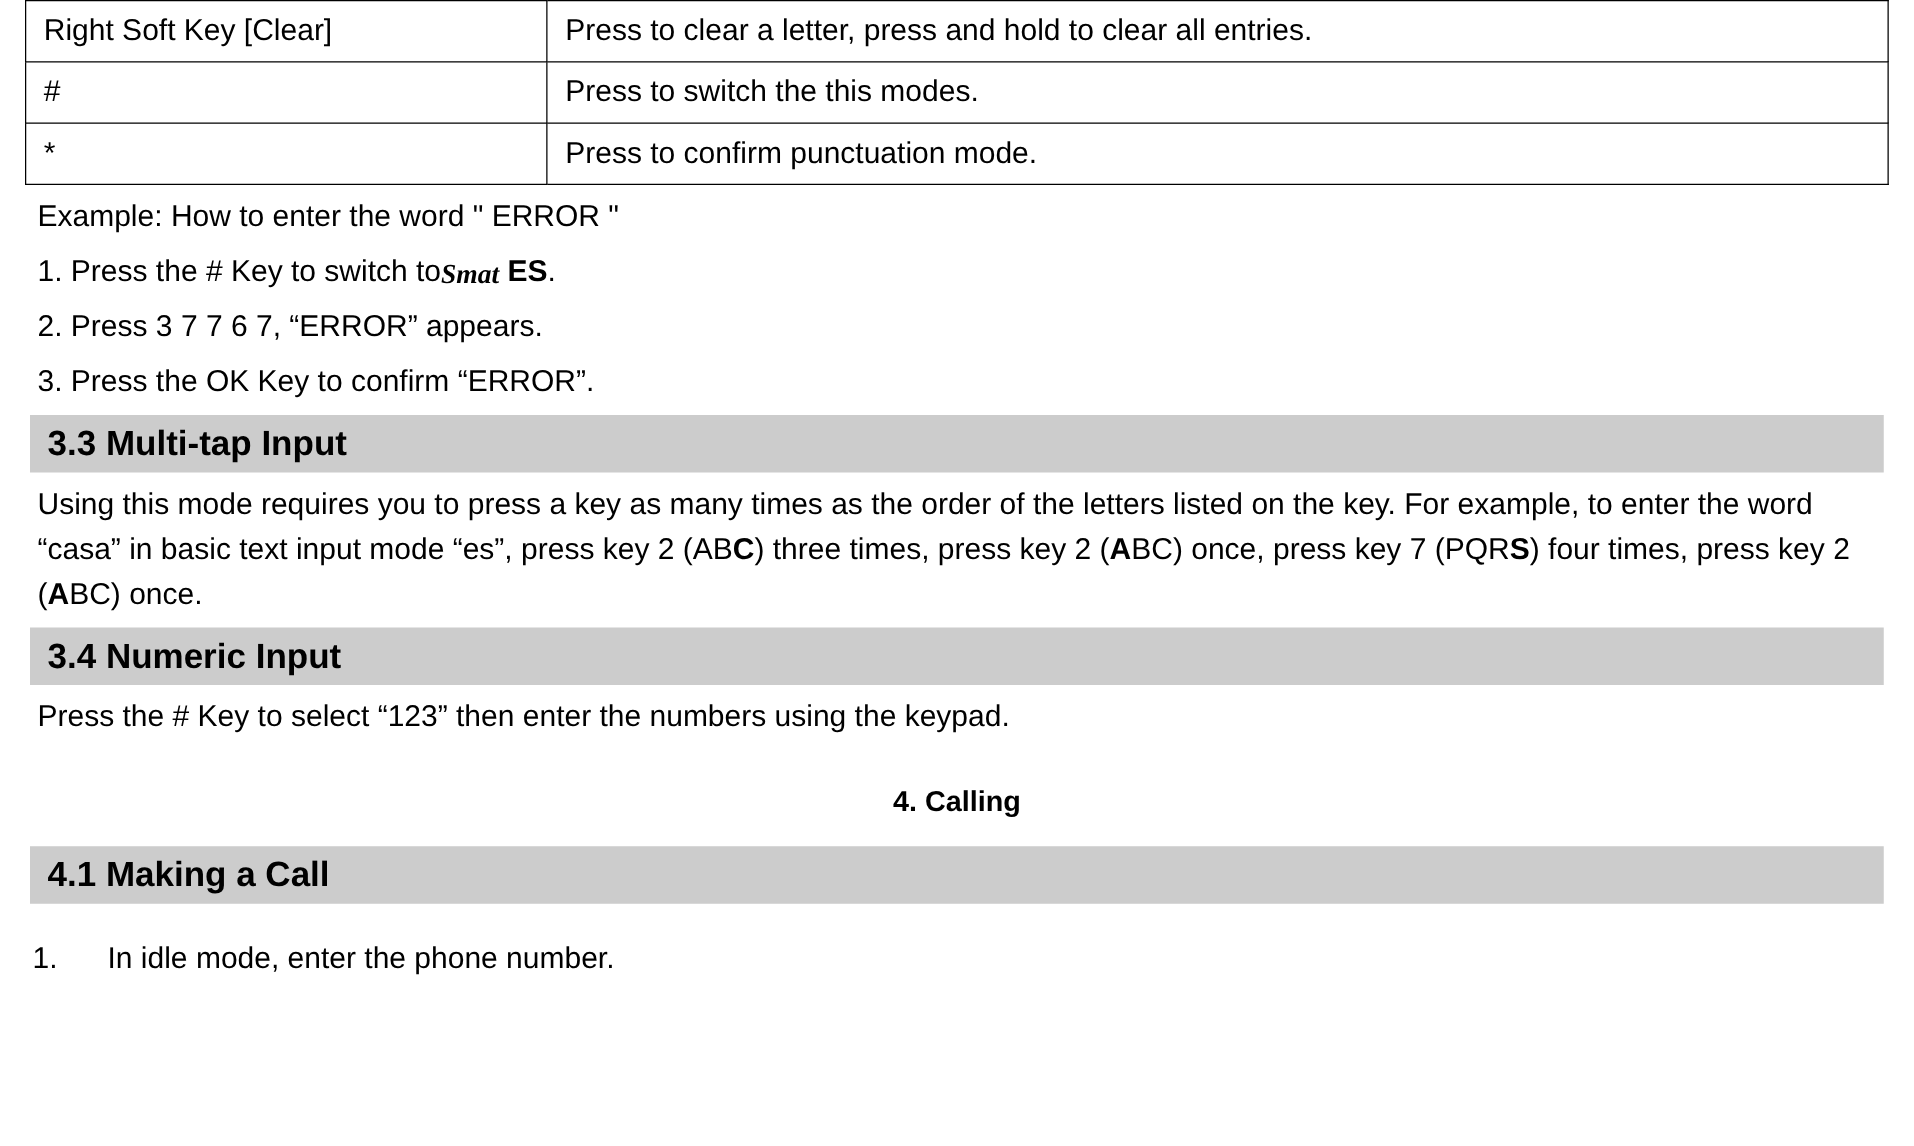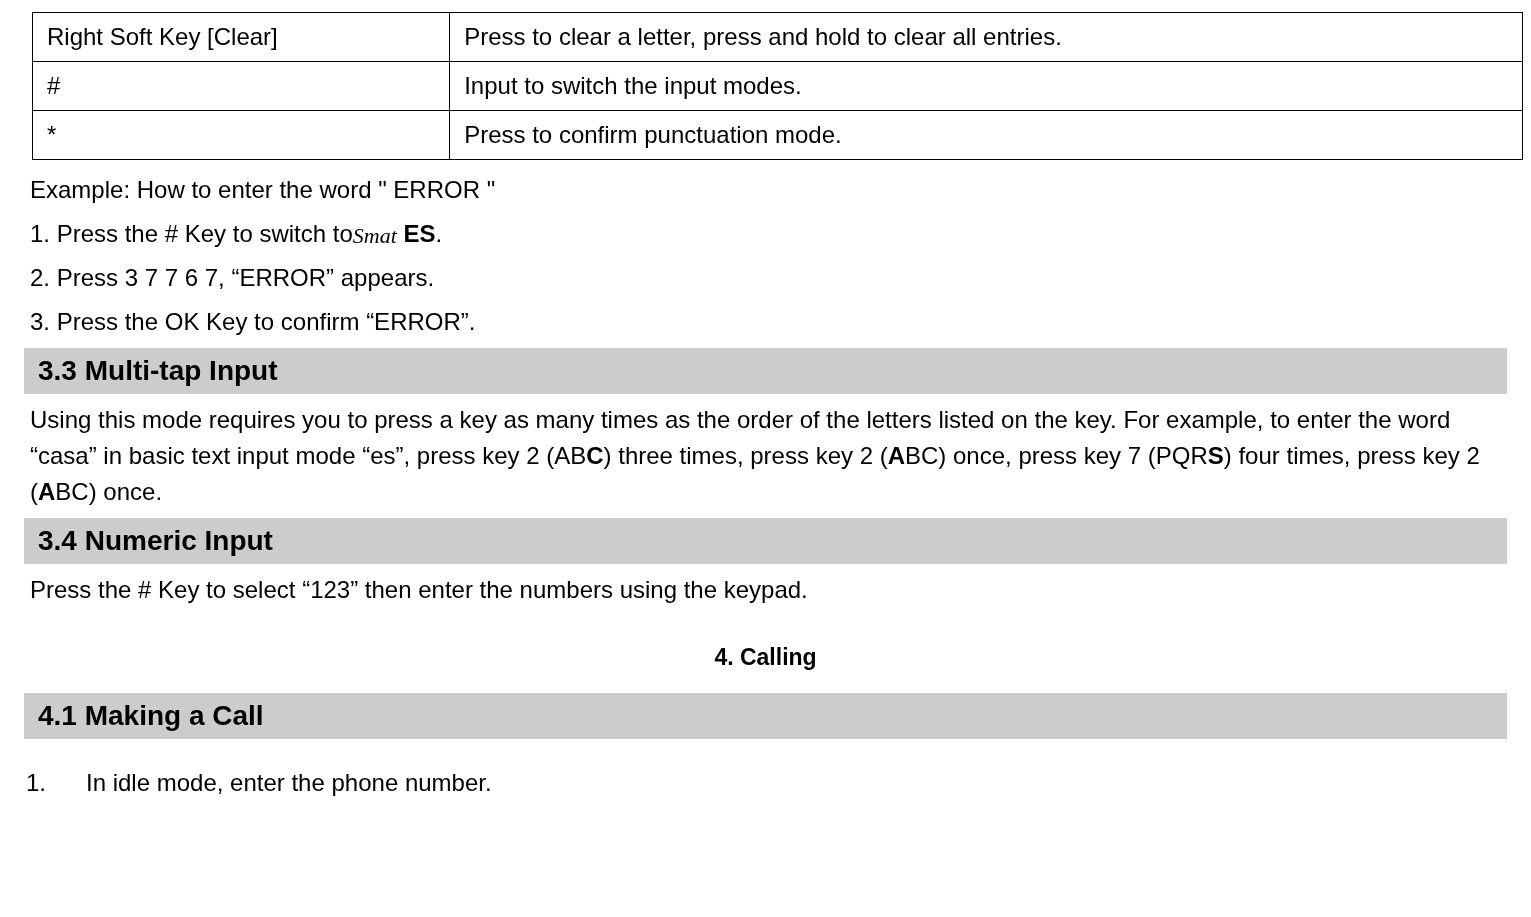--- a/index.html
+++ b/index.html
@@ -6,21 +6,21 @@
       font-family: Arial, Helvetica, sans-serif;
       font-size: 24px;
       margin: 0;
       padding: 0 20px;
       color: #000;
       line-height: 1.5;
     }
     table {
       border-collapse: collapse;
       width: 100%;
-      margin: 12px;
+      margin: 0;
       border-radius: 20px;
     }
     td {
       border: 1.5px solid #000;
       padding: 6px 14px;
       vertical-align: middle;
     }
     td:first-child {
       width: 28%;
     }
@@ -38,20 +38,21 @@
       font-weight: bold;
       font-size: 23px;
       text-align: center;
       margin: 32px 0 18px 0;
     }
     .smart-icon {
       font-family: serif;
       font-style: italic;
       font-size: 22px;
       vertical-align: middle;
+      font-weight: bold;
     }
     .bold { font-weight: bold; }
     .ol-item {
       display: flex;
       margin: 8px 6px;
     }
     .ol-num {
       width: 50px;
       flex-shrink: 0;
     }
@@ -63,21 +64,21 @@
 <body>
 
 <table>
   <tbody>
       <tr>
     <td>Right Soft Key [Clear]</td>
     <td>Press to clear a letter, press and hold to clear all entries.</td>
   </tr>
   <tr>
     <td>#</td>
-    <td>Input to switch the input modes.</td>
+    <td>Press to switch the this modes.</td>
   </tr>
   <tr>
     <td>*</td>
     <td>Press to confirm punctuation mode.</td>
   </tr>
 </tbody>
   </table>
 
 <div class="para">Example: How to enter the word " ERROR "</div>
 

